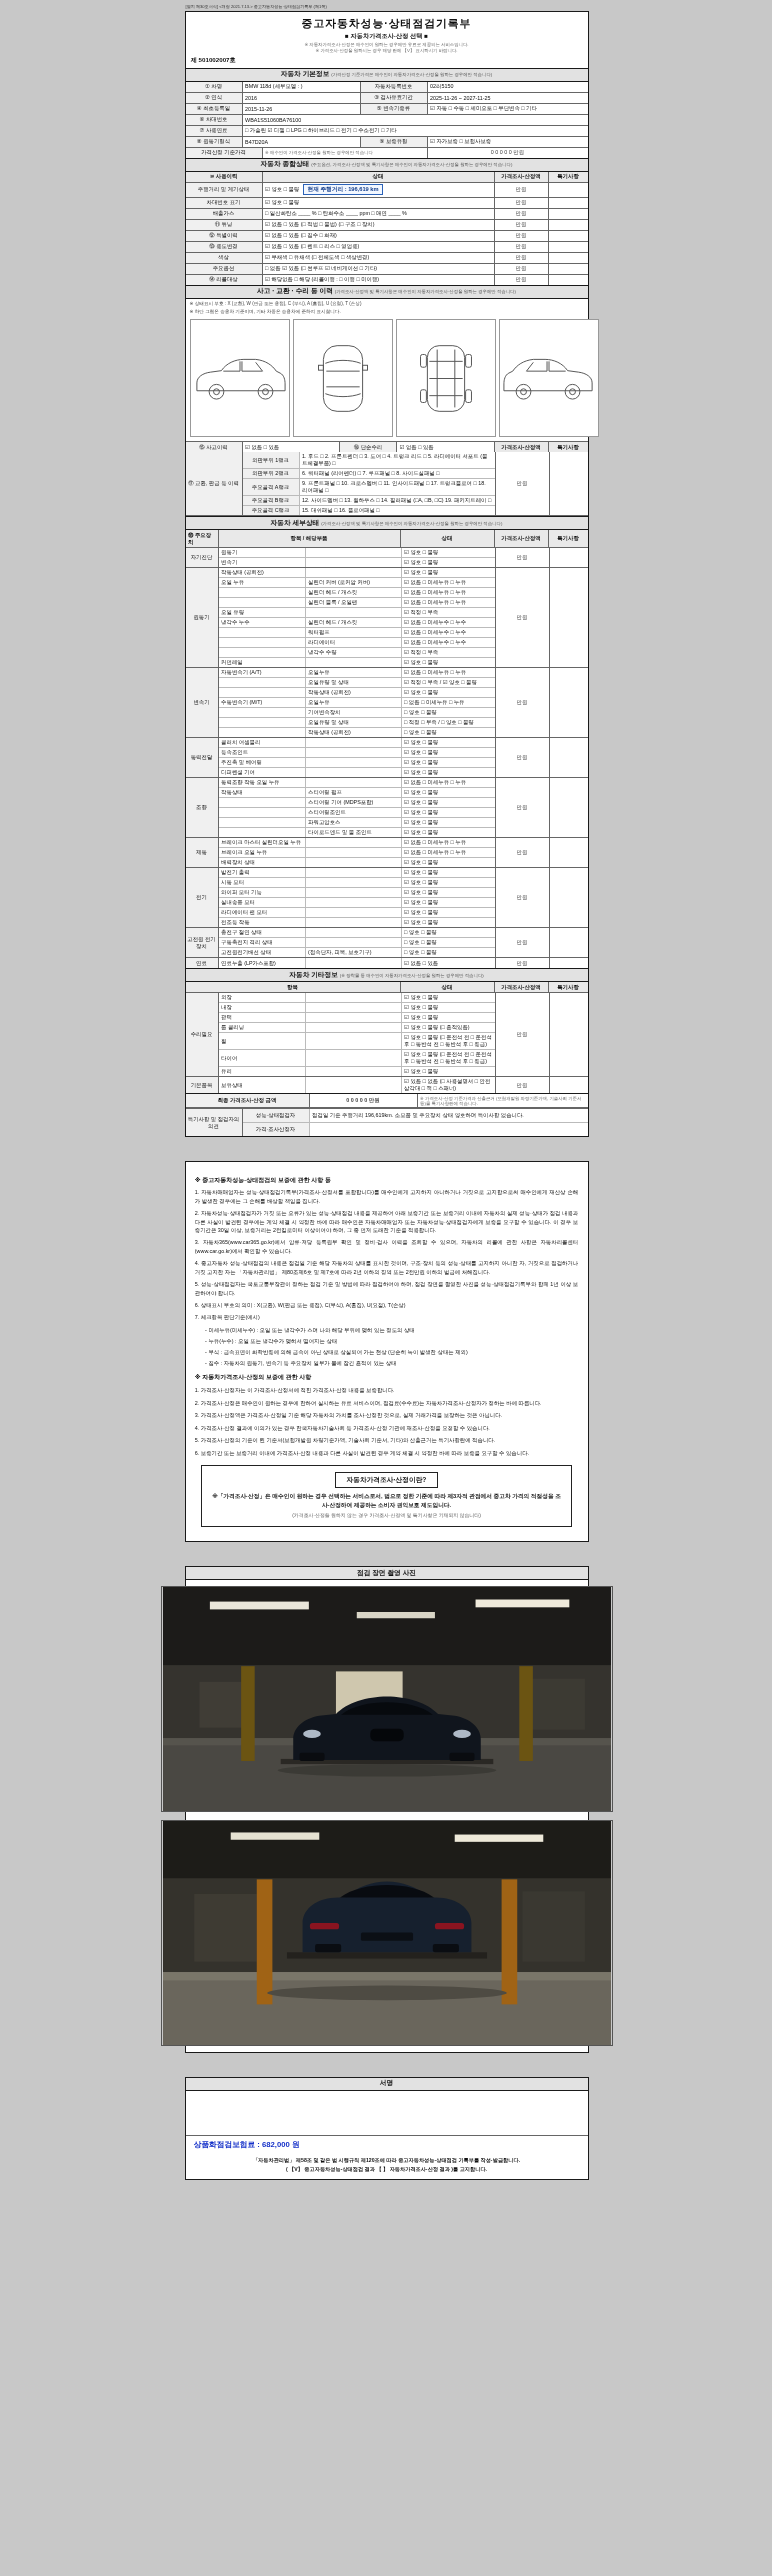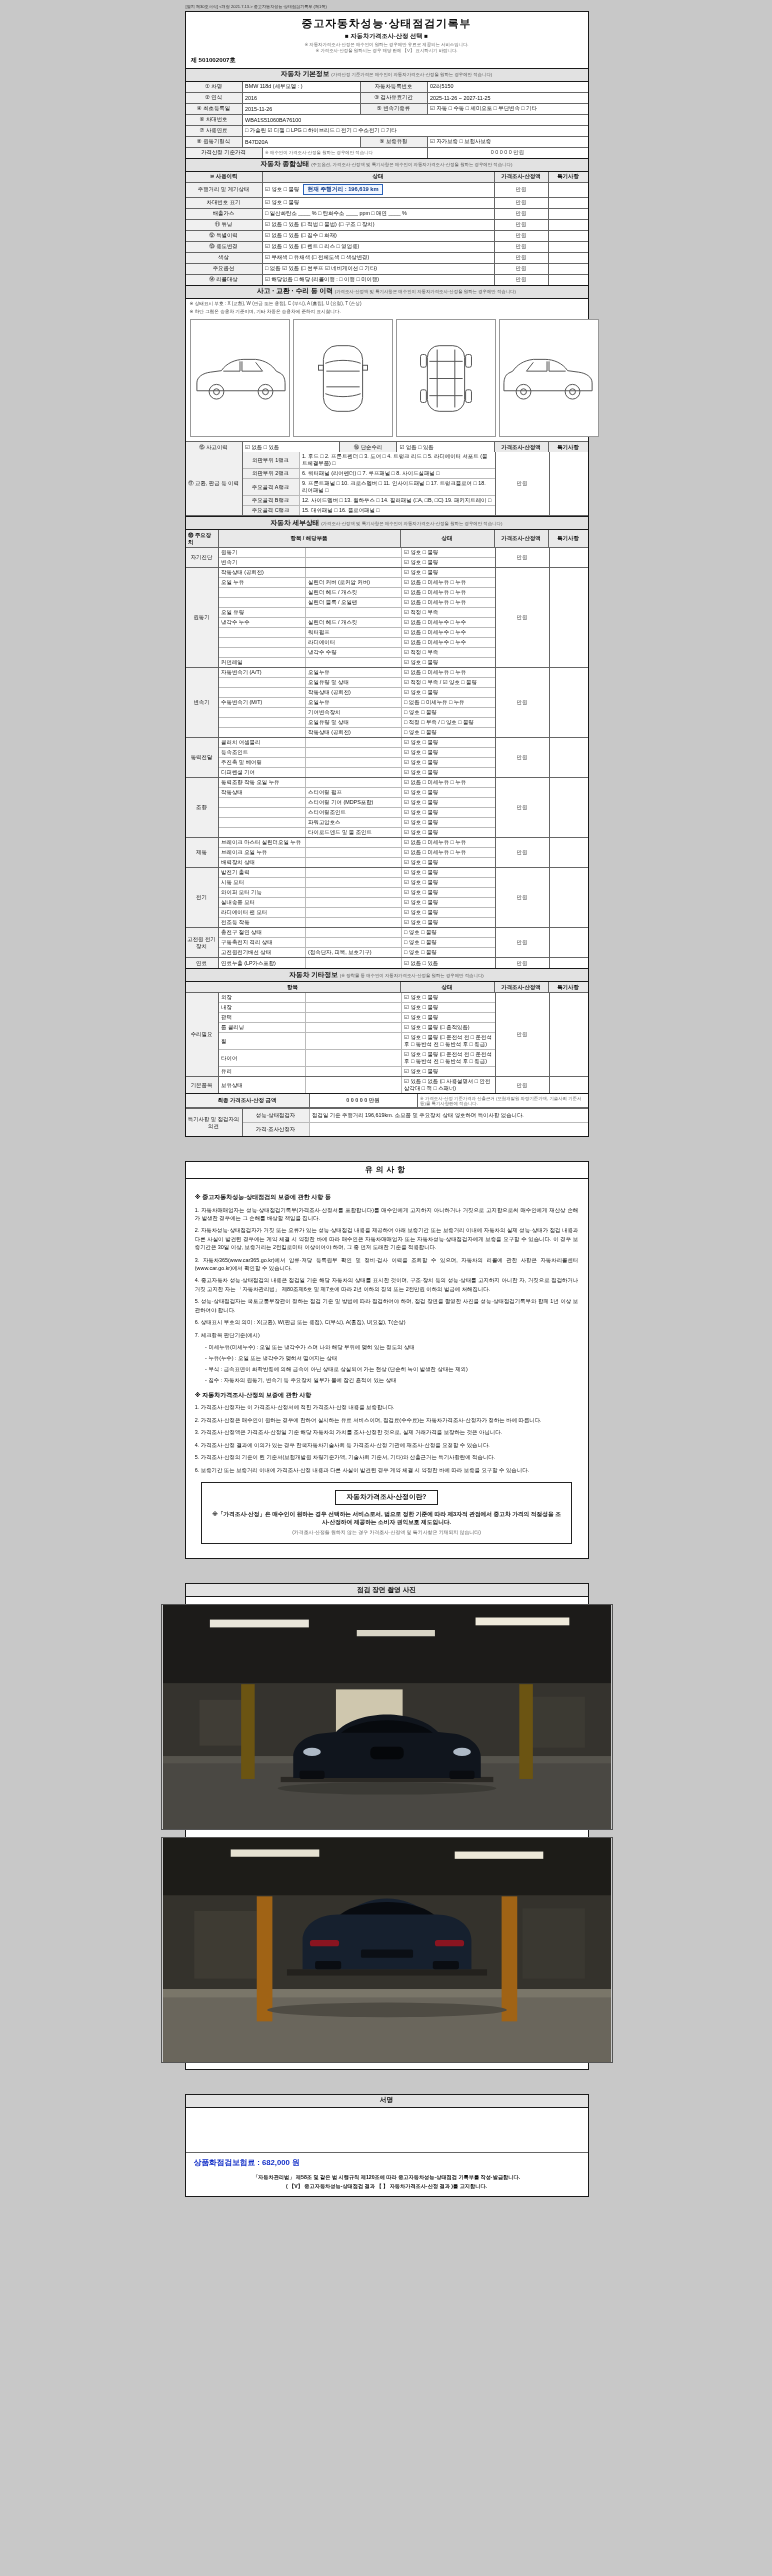--- a/index.html
+++ b/index.html
@@ -759,21 +759,20 @@
 
           <div class="drow" style="min-height:13.4px">
             <div class="td lbl w130">가격·조사산정자</div>
             <div class="td flex"></div>
           </div>
         </div>
     </div>
   </div>
 
   <div class="sec">
-    <div class="ntitlebar">유의사항</div>
     <div class="noticebody">
       <div class="nsect">※ 중고자동차성능·상태점검의 보증에 관한 사항 등</div>
       <div>
 
           <div class="nitem">1. 자동차매매업자는 성능·상태점검기록부(가격조사·산정서를 포함합니다)를 매수인에게 고지하지 아니하거나 거짓으로 고지함으로써 매수인에게 재산상 손해가 발생한 경우에는 그 손해를 배상할 책임을 집니다.</div>
 
           <div class="nitem">2. 자동차성능·상태점검자가 거짓 또는 오류가 있는 성능·상태점검 내용을 제공하여 아래 보증기간 또는 보증거리 이내에 자동차의 실제 성능·상태가 점검 내용과 다른 사실이 발견된 경우에는 계약 체결 시 약정한 바에 따라 매수인은 자동차매매업자 또는 자동차성능·상태점검자에게 보증을 요구할 수 있습니다. 이 경우 보증기간은 30일 이상, 보증거리는 2천킬로미터 이상이어야 하며, 그 중 먼저 도래한 기준을 적용합니다.</div>
 
           <div class="nitem">3. 자동차365(www.car365.go.kr)에서 압류·저당 등록원부 확인 및 정비·검사 이력을 조회할 수 있으며, 자동차의 리콜에 관한 사항은 자동차리콜센터(www.car.go.kr)에서 확인할 수 있습니다.</div>
 

